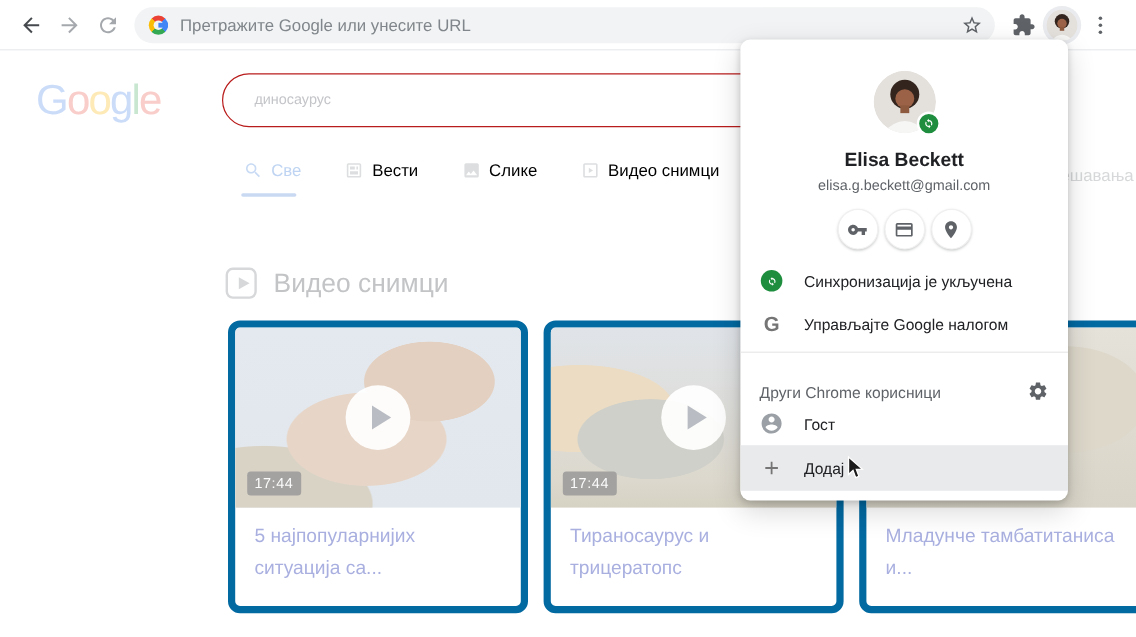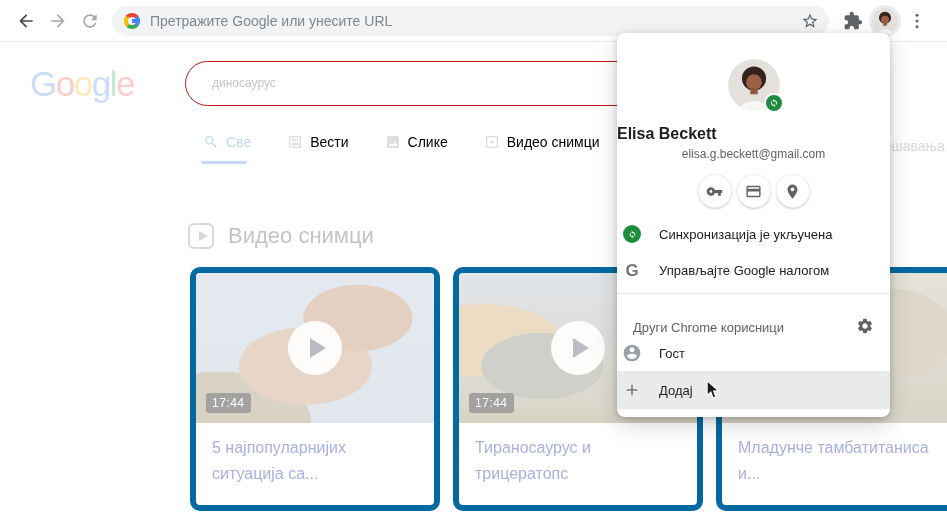--- a/index.html
+++ b/index.html
@@ -75,28 +75,28 @@
 
   
   .dropdown { position:absolute; left:617px; top:33px; width:273px; background:#fff; border-radius:8px;
     box-shadow:0 2px 6px rgba(0,0,0,0.18), 0 8px 24px rgba(0,0,0,0.16); z-index:30;
     padding:26px 0 8px; overflow:hidden; }
   .dd-avatar { position:relative; width:52px; height:52px; margin:0 auto; }
   .dd-avatar > svg { width:52px; height:52px; border-radius:50%; }
   .sync-badge { position:absolute; right:-4px; bottom:-2px; width:20px; height:20px; border-radius:50%;
     background:#1e8e3e; border:2px solid #fff; display:flex; align-items:center; justify-content:center; }
   .sync-badge svg { width:12px; height:12px; fill:#fff; }
-  .dd-name { margin-top:13px; text-align:left; font-size:16px; font-weight:700; color:#202124; line-height:20px; }
+  .dd-name { margin-top:13px; text-align:center; font-size:16px; font-weight:700; color:#202124; line-height:20px; }
   .dd-email { text-align:center; font-size:12px; color:#5f6368; line-height:16px; margin-top:2px; }
   .shortcuts { margin-top:12px; display:flex; justify-content:center; gap:5px; }
   .circle-btn { width:34px; height:34px; border-radius:50%; background:#fff; border:1px solid #f0f0f0;
     box-shadow:0 1px 2px rgba(60,64,67,0.25); display:flex; align-items:center; justify-content:center; cursor:pointer; }
   .circle-btn svg { width:17px; height:17px; fill:#5f6368; }
   .menu { margin-top:8px; }
-  .mrow { height:36px; display:flex; align-items:center; gap:17px; padding:0 5px; font-size:13px;
+  .mrow { height:36px; display:flex; align-items:center; gap:17px; padding:0 16px; font-size:13px;
     color:#202124; cursor:pointer; position:relative; }
   .mrow .ric { width:20px; height:20px; display:flex; align-items:center; justify-content:center; flex:0 0 auto; }
   .sync-dot { width:18px; height:18px; border-radius:50%; background:#1e8e3e; display:flex; align-items:center; justify-content:center; }
   .sync-dot svg { width:11px; height:11px; fill:#fff; }
   .g-gray { font-size:17px; font-weight:700; color:#757575; line-height:1; }
   .divider { height:1px; background:#e8e8e8; margin:5px 0; }
   .sec-row { height:36px; display:flex; align-items:flex-end; padding:0 16px; font-size:13px; color:#5f6368; }
   .sec-row svg { margin-left:auto; width:18px; height:18px; fill:#5f6368; cursor:pointer; }
   .mrow.add { height:38px; background:#e9eaeb; }
   .mrow.add svg.plus { width:18px; height:18px; fill:#757575; }

